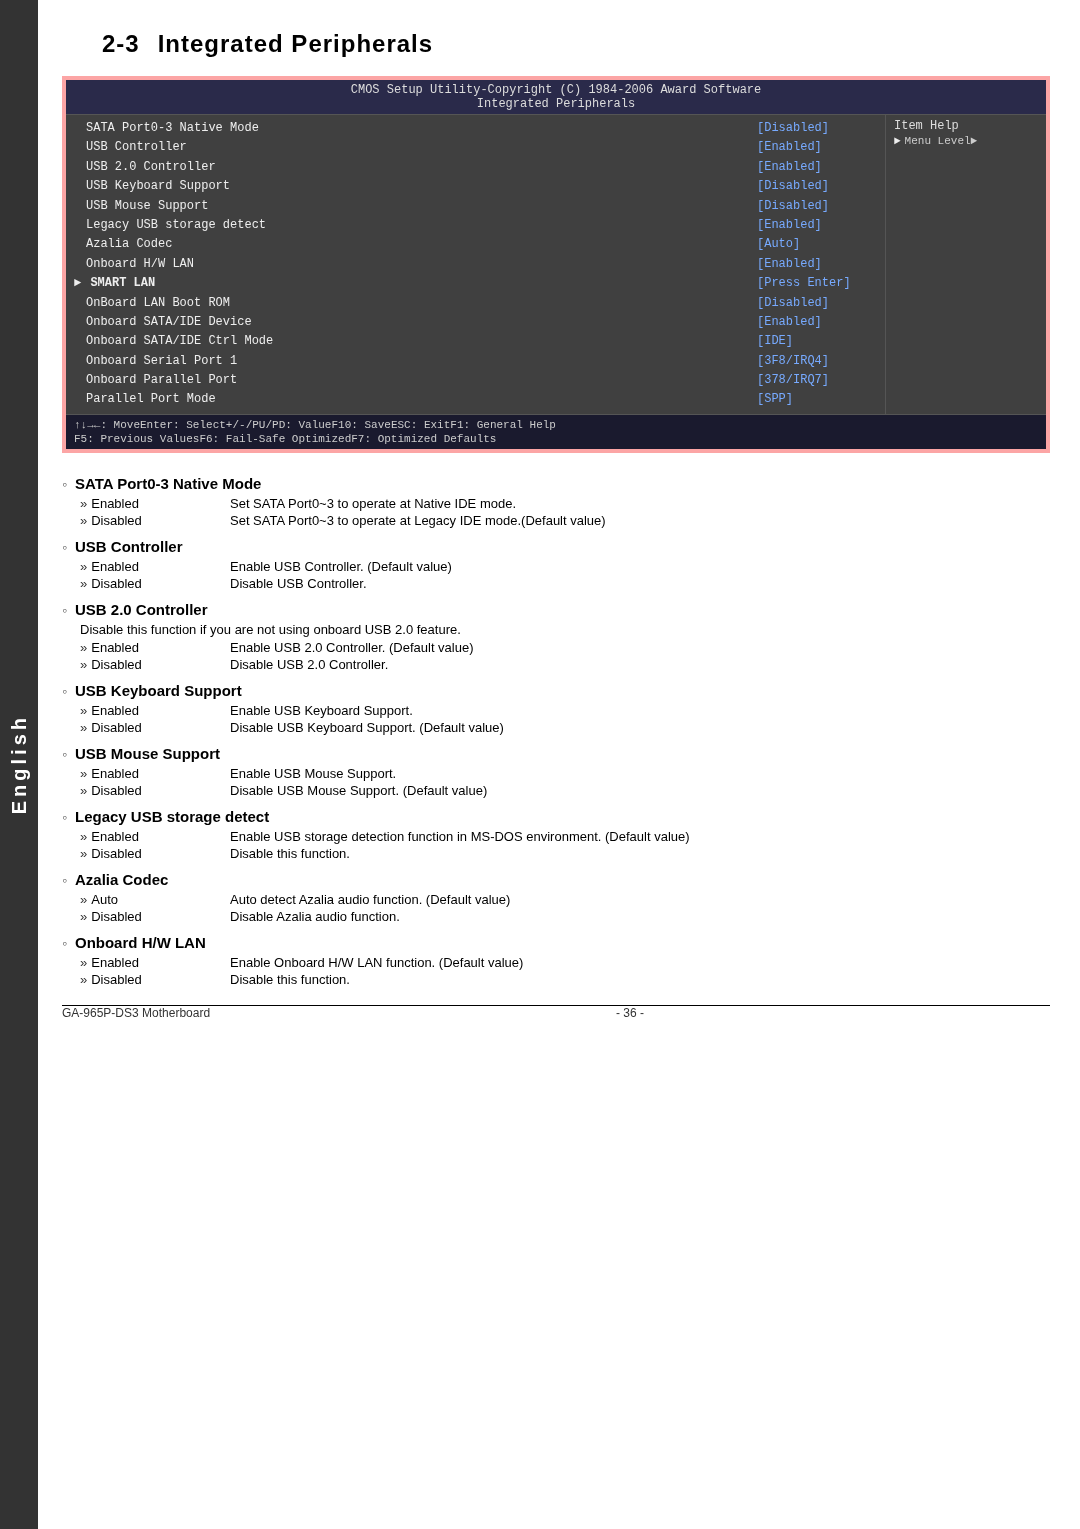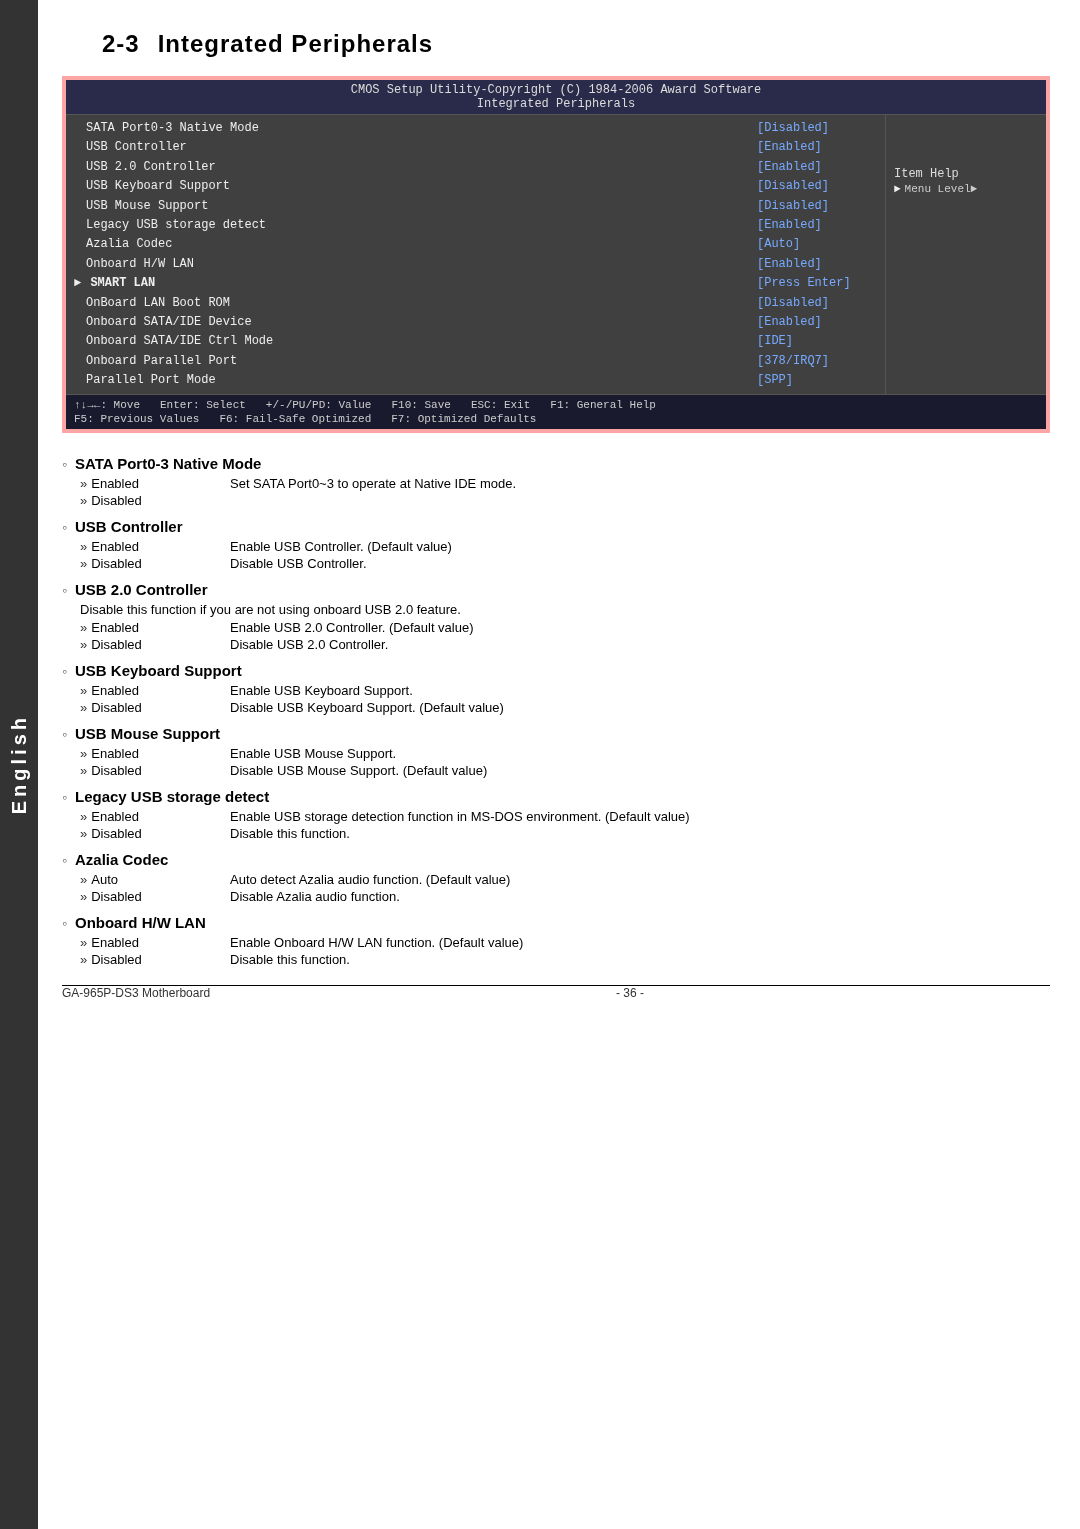--- a/index.html
+++ b/index.html
@@ -72,24 +72,23 @@
       display: flex;
       padding: 0;
     }
     .cmos-left {
       flex: 1;
       padding: 4px 8px;
       border-right: 1px solid #555;
     }
     .cmos-right {
       width: 160px;
-      padding: 16px 8px;
+      padding: 4px 8px;
       font-size: 11px;
       color: #ccc;
-      margin-top: 36px;
     }
     .cmos-row {
       display: flex;
       align-items: center;
       padding: 1px 0;
       line-height: 1.45;
     }
     .cmos-row-label {
       flex: 1;
       padding-left: 12px;
@@ -111,21 +110,20 @@
       padding: 4px 8px;
       display: flex;
       flex-direction: column;
       gap: 2px;
       font-size: 11px;
       color: #ccc;
       background: #1a1a2e;
     }
     .cmos-footer-row {
       display: flex;
-      gap: 20px;
     }
     .cmos-help-title {
       font-size: 12px;
       color: #ddd;
       margin-bottom: 2px;
     }
     .cmos-help-item {
       display: flex;
       align-items: center;
       font-size: 11px;
@@ -255,20 +253,24 @@
           </div>
           <div class="cmos-row">
             <span class="cmos-row-label">Onboard SATA/IDE Device</span>
             <span class="cmos-row-value">[Enabled]</span>
           </div>
           <div class="cmos-row">
             <span class="cmos-row-label">Onboard SATA/IDE Ctrl Mode</span>
             <span class="cmos-row-value">[IDE]</span>
           </div>
           <div class="cmos-row">
+            <span class="cmos-row-label">Onboard Serial Port 1</span>
+            <span class="cmos-row-value">[3F8/IRQ4]</span>
+          </div>
+          <div class="cmos-row">
             <span class="cmos-row-label">Onboard Parallel Port</span>
             <span class="cmos-row-value">[378/IRQ7]</span>
           </div>
           <div class="cmos-row">
             <span class="cmos-row-label">Parallel Port Mode</span>
             <span class="cmos-row-value">[SPP]</span>
           </div>
         </div>
       <div class="cmos-right">
         <div class="cmos-help-title">Item Help</div>
@@ -309,20 +311,21 @@
               <span class="option-arrow">»</span>
               <span>Enabled</span>
             </div>
             <div class="option-desc">Set SATA Port0~3 to operate at Native IDE mode.</div>
           </div>
           <div class="option-row">
             <div class="option-label">
               <span class="option-arrow">»</span>
               <span>Disabled</span>
             </div>
+            <div class="option-desc">Set SATA Port0~3 to operate at Legacy IDE mode.(Default value)</div>
           </div>
         </div>
       </div>
       <div class="section">
         <div class="section-header">
           <span class="section-arrow">◦</span>
           <span class="section-title">USB Controller</span>
         </div>
         <div class="section-body">
           <div class="option-row">

